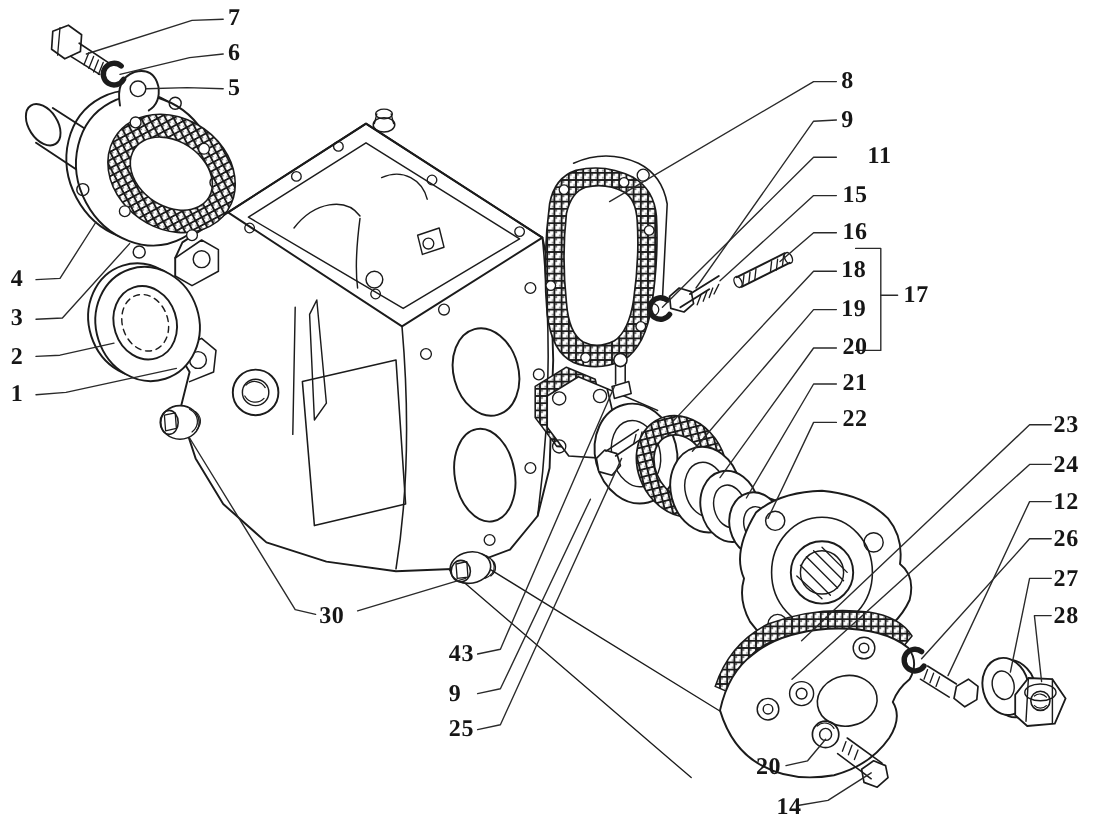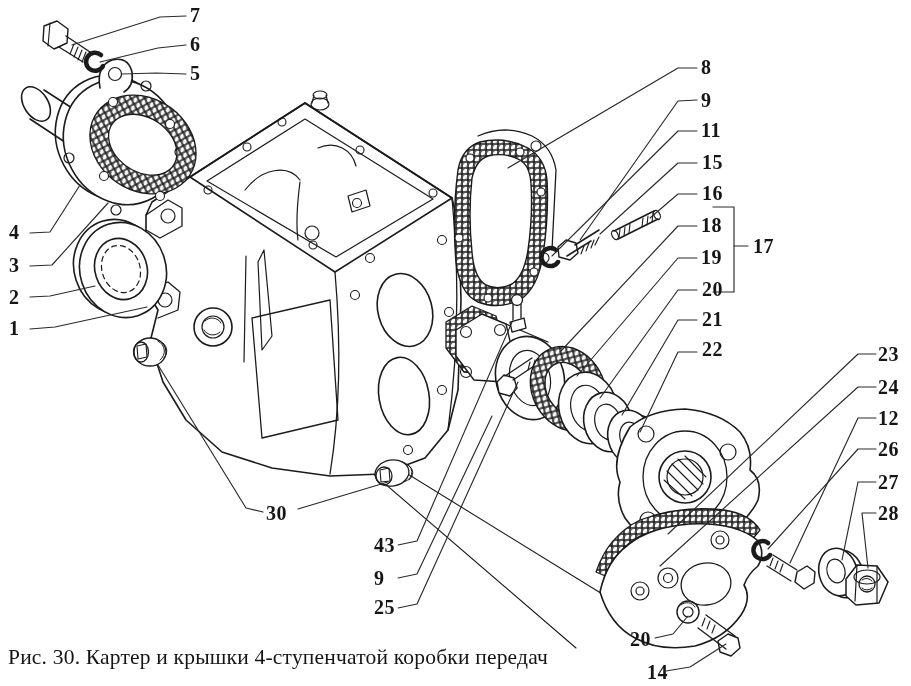--- a/index.html
+++ b/index.html
@@ -300,21 +300,21 @@
 
   <div class="callout" style="left:190px;top:5px">7</div>
   <div class="callout" style="left:190px;top:34px">6</div>
   <div class="callout" style="left:190px;top:63px">5</div>
   <div class="callout" style="left:9px;top:222px">4</div>
   <div class="callout" style="left:9px;top:255px">3</div>
   <div class="callout" style="left:9px;top:287px">2</div>
   <div class="callout" style="left:9px;top:318px">1</div>
   <div class="callout" style="left:701px;top:57px">8</div>
   <div class="callout" style="left:701px;top:90px">9</div>
-  <div class="callout" style="left:701px;top:120px">11</div>
+  <div class="callout" style="left:723px;top:120px">11</div>
   <div class="callout" style="left:702px;top:152px">15</div>
   <div class="callout" style="left:702px;top:183px">16</div>
   <div class="callout" style="left:701px;top:215px">18</div>
   <div class="callout" style="left:701px;top:247px">19</div>
   <div class="callout" style="left:702px;top:279px">20</div>
   <div class="callout" style="left:753px;top:236px">17</div>
   <div class="callout" style="left:702px;top:309px">21</div>
   <div class="callout" style="left:702px;top:339px">22</div>
   <div class="callout" style="left:878px;top:344px">23</div>
   <div class="callout" style="left:878px;top:377px">24</div>
@@ -322,14 +322,13 @@
   <div class="callout" style="left:878px;top:439px">26</div>
   <div class="callout" style="left:878px;top:472px">27</div>
   <div class="callout" style="left:878px;top:503px">28</div>
   <div class="callout" style="left:266px;top:503px">30</div>
   <div class="callout" style="left:374px;top:535px">43</div>
   <div class="callout" style="left:374px;top:568px">9</div>
   <div class="callout" style="left:374px;top:597px">25</div>
   <div class="callout" style="left:630px;top:629px">20</div>
   <div class="callout" style="left:647px;top:662px">14</div>
 
-  <div class="caption">Рис. 30. Картер и крышки 4-ступенчатой коробки передач</div>
 </div>
 
 </body></html>

